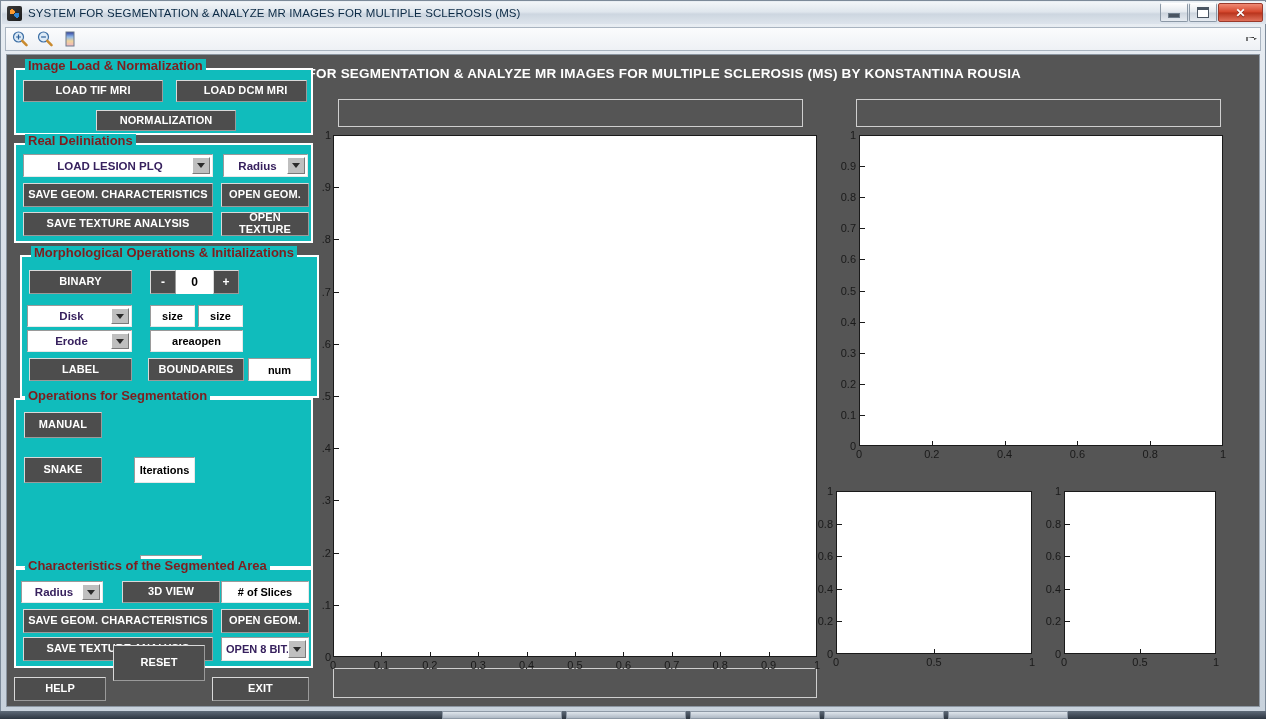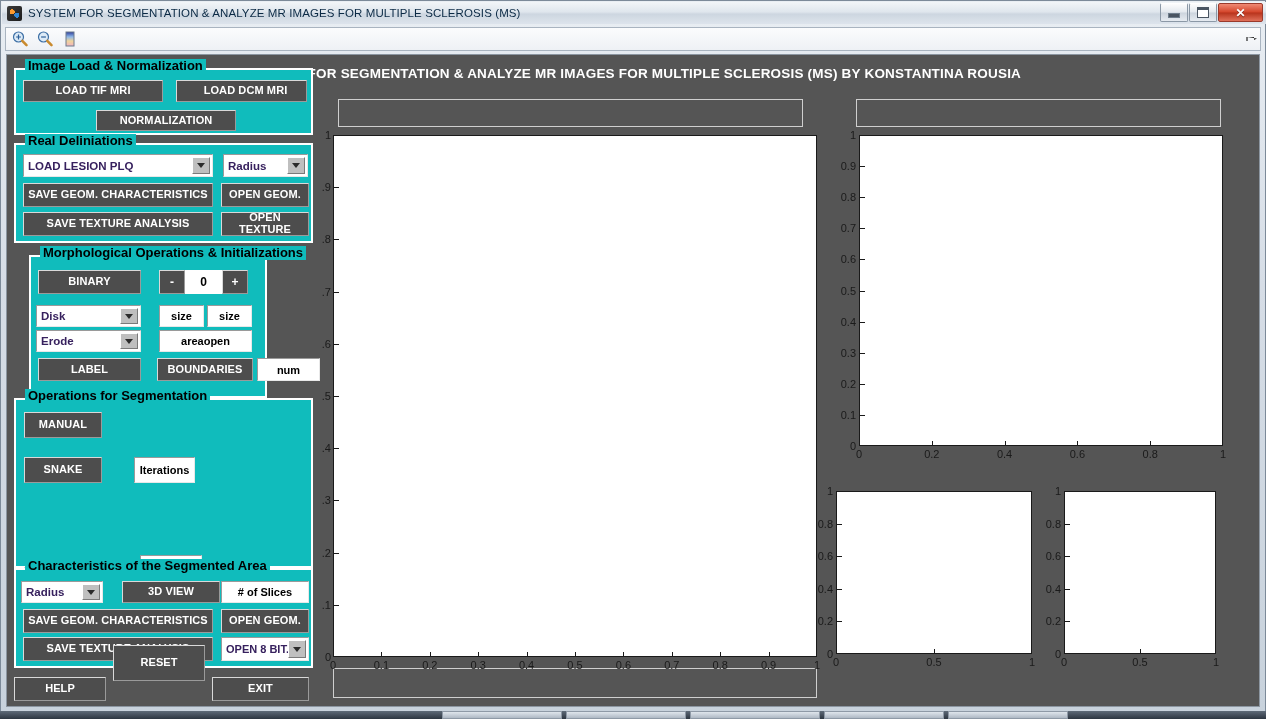--- a/index.html
+++ b/index.html
@@ -58,37 +58,37 @@
   .ax-wrap{position:absolute;}
   .tickY{position:absolute;right:0;transform:translateY(-50%);
      font-size:11px;color:#1a1a1a;font-family:"Liberation Sans",sans-serif;white-space:nowrap;}
   .tickX{position:absolute;top:0;transform:translateX(-50%);
      font-size:11px;color:#1a1a1a;font-family:"Liberation Sans",sans-serif;white-space:nowrap;}
   .tmY{position:absolute;left:0;width:5px;height:1px;background:#1a1a1a;}
   .tmX{position:absolute;bottom:0;width:1px;height:5px;background:#1a1a1a;}
 
   
   .panel{position:absolute;background:#10bcbc;border:2px solid #ffffff;box-sizing:border-box;}
-  .panel-title{position:absolute;top:-11px;left:9px;background:#10bcbc;color:#000000;
+  .panel-title{position:absolute;top:-11px;left:9px;background:#10bcbc;color:#7f1d1d;
      font-size:13px;font-weight:bold;padding:0 3px;white-space:nowrap;line-height:14px;}
 
   
   .btn{position:absolute;background:#4d4d4d;color:#ffffff;font-size:11px;font-weight:bold;
     display:flex;align-items:center;justify-content:center;box-sizing:border-box;
     border-top:1px solid #d9d9d9;border-left:1px solid #d9d9d9;
     border-right:1px solid #9a9a9a;border-bottom:1px solid #9a9a9a;
     letter-spacing:.1px;text-align:center;line-height:1.05;}
   .txt{position:absolute;background:#ffffff;color:#000000;font-size:11px;font-weight:bold;
     display:flex;align-items:center;justify-content:center;box-sizing:border-box;
     border-top:1px solid #9a9a9a;border-left:1px solid #9a9a9a;
     border-right:1px solid #e8e8e8;border-bottom:1px solid #e8e8e8;}
   .sel{position:absolute;background:#ffffff;box-sizing:border-box;
     border-top:1px solid #9a9a9a;border-left:1px solid #9a9a9a;
     border-right:1px solid #e8e8e8;border-bottom:1px solid #e8e8e8;
-    display:flex;align-items:center;}
+    display:flex;align-items:center;text-align:center;}
   .sel .lab{flex:1;padding-left:4px;font-size:11.5px;font-weight:bold;color:#37215e;
     white-space:nowrap;overflow:hidden;}
   .sel .arw{width:18px;height:calc(100% - 4px);margin-right:2px;background:#bfbfbf;
     border-top:1px solid #ffffff;border-left:1px solid #ffffff;
     border-right:1px solid #7a7a7a;border-bottom:1px solid #7a7a7a;
     display:flex;align-items:center;justify-content:center;box-sizing:border-box;}
   .arw i{display:block;width:0;height:0;border-left:4px solid transparent;
     border-right:4px solid transparent;border-top:5px solid #2b2b2b;}
 
   .chk{position:absolute;background:#ffffff;display:flex;align-items:center;box-sizing:border-box;}
@@ -350,21 +350,21 @@
           <span class="arw">
               <i></i>
             </span>
         </div>
         <div class="btn" style="left:7px;top:38px;width:190px;height:24px;">SAVE GEOM. CHARACTERISTICS</div>
         <div class="btn" style="left:205px;top:38px;width:88px;height:24px;">OPEN GEOM.</div>
         <div class="btn" style="left:7px;top:67px;width:190px;height:24px;">SAVE TEXTURE ANALYSIS</div>
         <div class="btn" style="left:205px;top:67px;width:88px;height:24px;">OPEN TEXTURE</div>
       </div>
 
-      <div class="panel" style="left:22px;top:200px;width:238px;height:143px;">
+      <div class="panel" style="left:13px;top:200px;width:299px;height:143px;">
         <span class="panel-title">Morphological Operations &amp; Initializations</span>
         <div class="btn" style="left:7px;top:13px;width:103px;height:24px;">BINARY</div>
         <div class="spin" style="left:128px;top:13px;width:89px;height:24px;">
           <div class="sb">-</div>
           <div class="sv">0</div>
           <div class="sb">+</div>
         </div>
         <div class="sel" style="left:5px;top:48px;width:105px;height:22px;">
           <span class="lab">Disk</span>
           <span class="arw">

